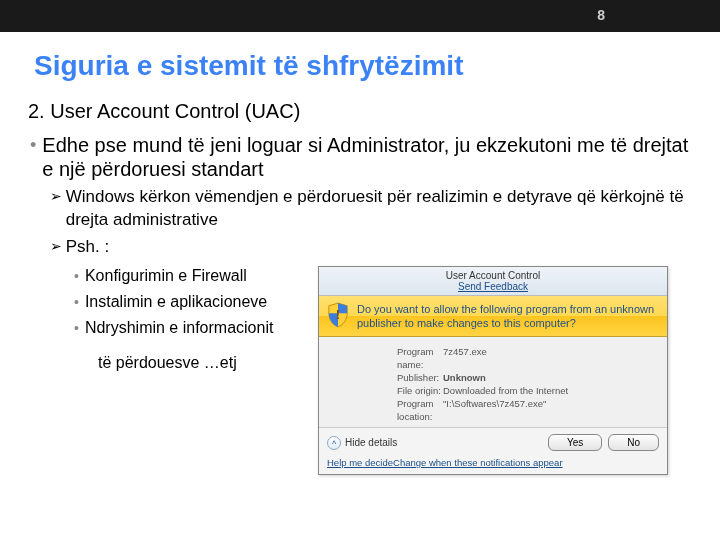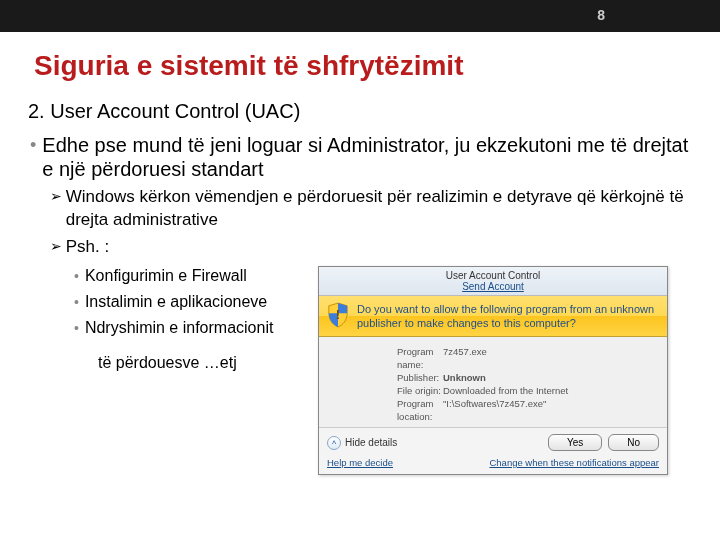--- a/index.html
+++ b/index.html
@@ -16,21 +16,21 @@
     color: #ccc;
     font-size: 14px;
     font-weight: bold;
     text-align: right;
     padding: 7px 115px 0 0;
   }
   .content {
     padding: 18px 28px 0 28px;
   }
   .title {
-    color: #b91c1c;
+    color: #3b82f6;
     font-size: 28px;
     font-weight: bold;
     margin-bottom: 18px;
     padding-left: 6px;
   }
   .sub1 {
     font-size: 20px;
     color: #000;
     margin-bottom: 10px;
   }
@@ -155,21 +155,20 @@
   .btns { display: flex; gap: 6px; }
   .btn {
     border: 1px solid #888;
     background: linear-gradient(#fdfdfd,#e4e4e4);
     padding: 2px 18px;
     font-size: 10px;
     border-radius: 6px;
   }
   .footer-bot {
     display: flex;
-    justify-content: space-between;
     font-size: 9.5px;
     color: #1a4e8a;
     text-decoration: underline;
   }
 </style>
 </head>
 <body>
 
 <div class="topbar">
   <span>8</span>
@@ -210,21 +209,21 @@
         <div class="t">Ndryshimin e informacionit</div>
       </div>
       <div class="lb indent">
         <div class="t">të përdouesve …etj</div>
       </div>
     </div>
 
     <div class="uac-dialog">
       <div class="uac-titlebar">
         <span>User Account Control</span>
-        <span class="right">Send Account</span>
+        <span class="right">Send Feedback</span>
       </div>
       <div class="uac-header">
         <svg class="shield" viewBox="0 0 24 28">
           <path d="M12 1 L22 4 V12 C22 20 17 25 12 27 C7 25 2 20 2 12 V4 Z" fill="#ffcf3a" stroke="#c88a00" stroke-width="1"></path>
           <path d="M12 1 L22 4 V12 L12 12 Z" fill="#3b7dd8"></path>
           <path d="M2 12 L12 12 L12 27 C7 25 2 20 2 12 Z" fill="#3b7dd8"></path>
           <text x="12" y="18" text-anchor="middle" font-size="14" font-weight="bold" fill="#7a4b00">!</text>
         </svg>
         <div class="hdr-text">Do you want to allow the following program from an unknown publisher to make changes to this computer?</div>
       </div>

